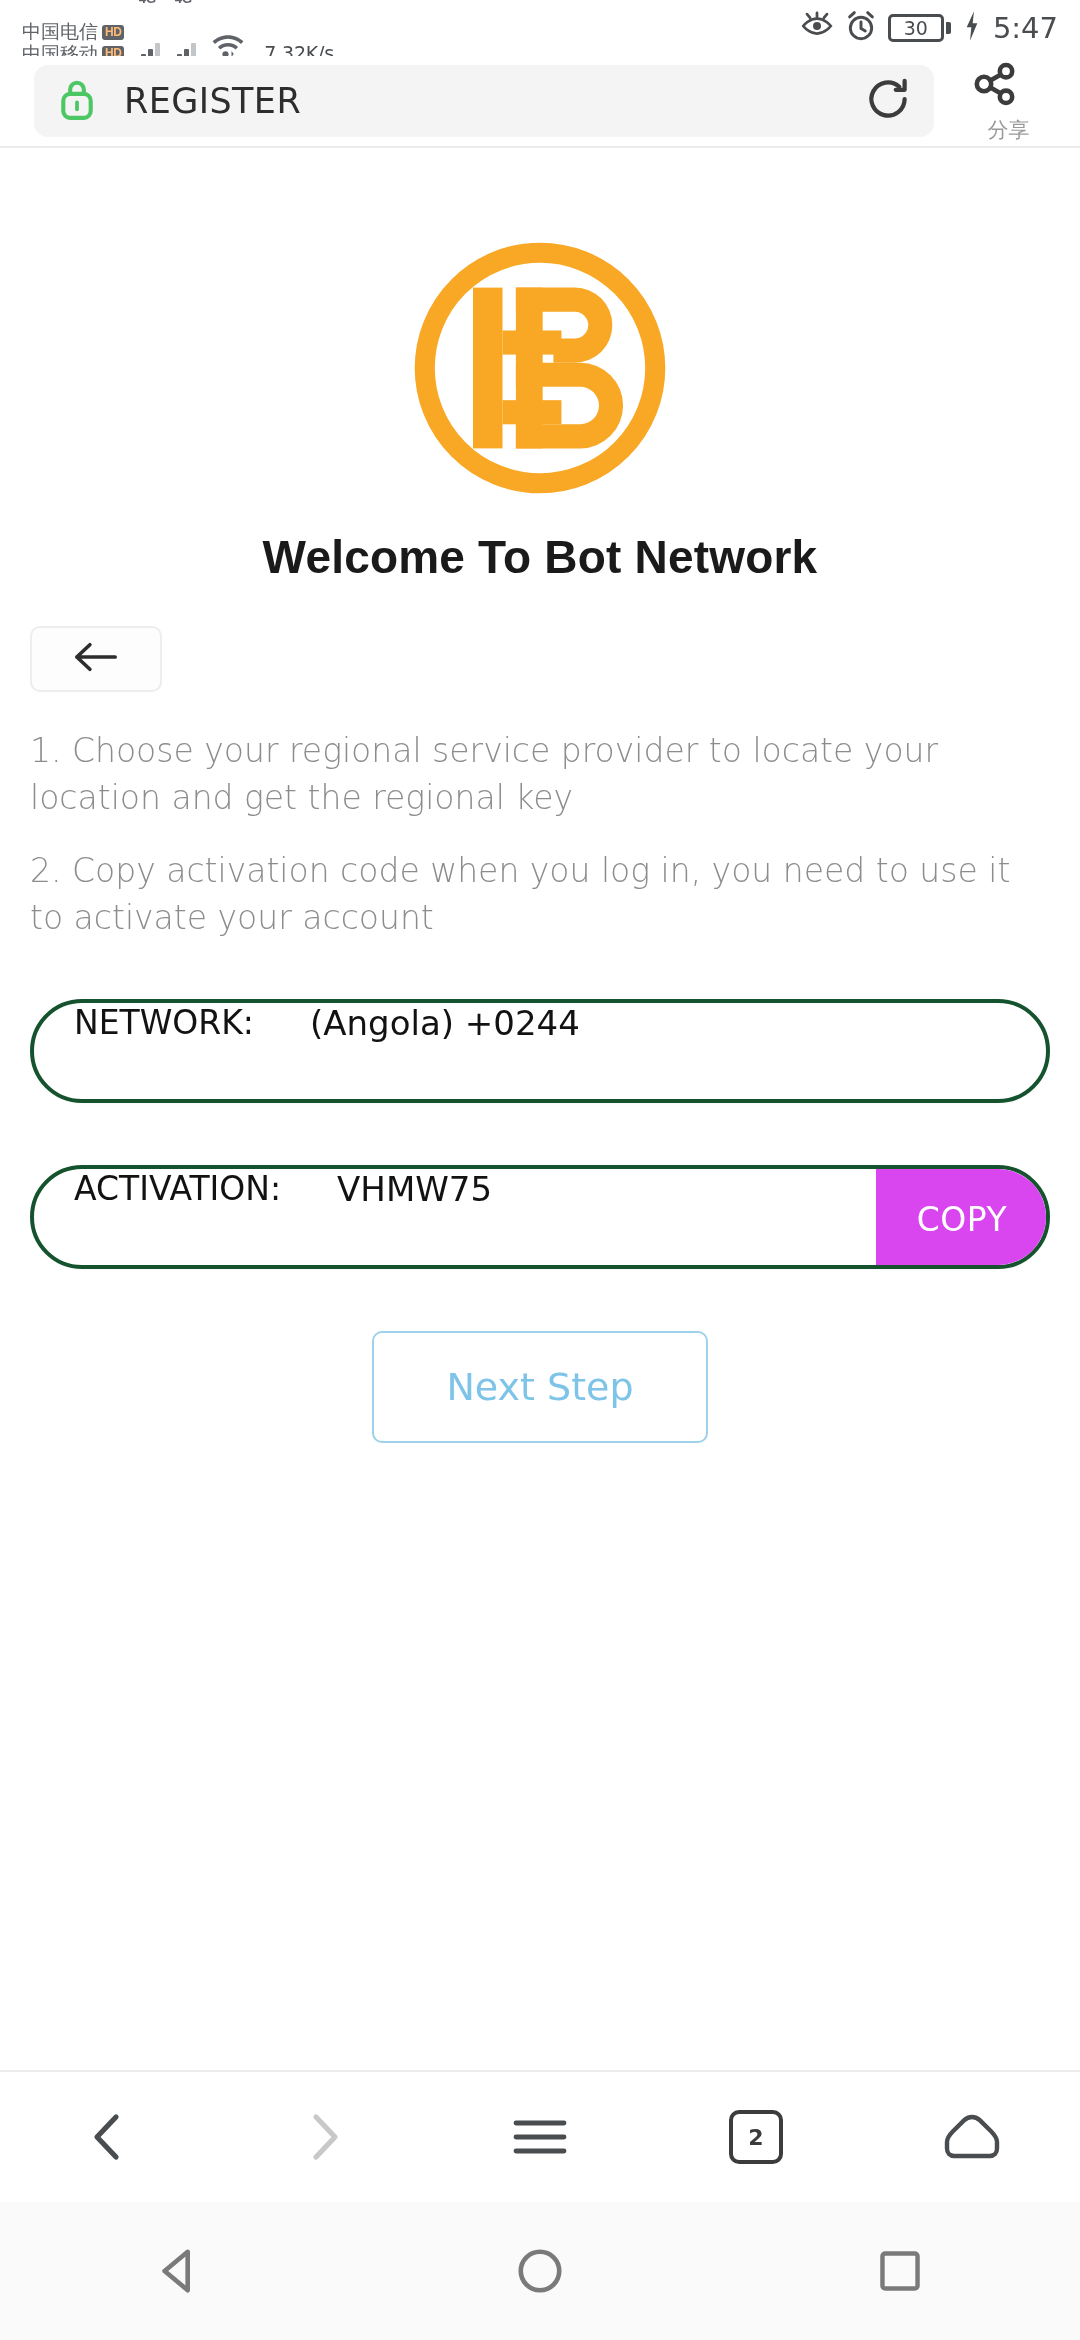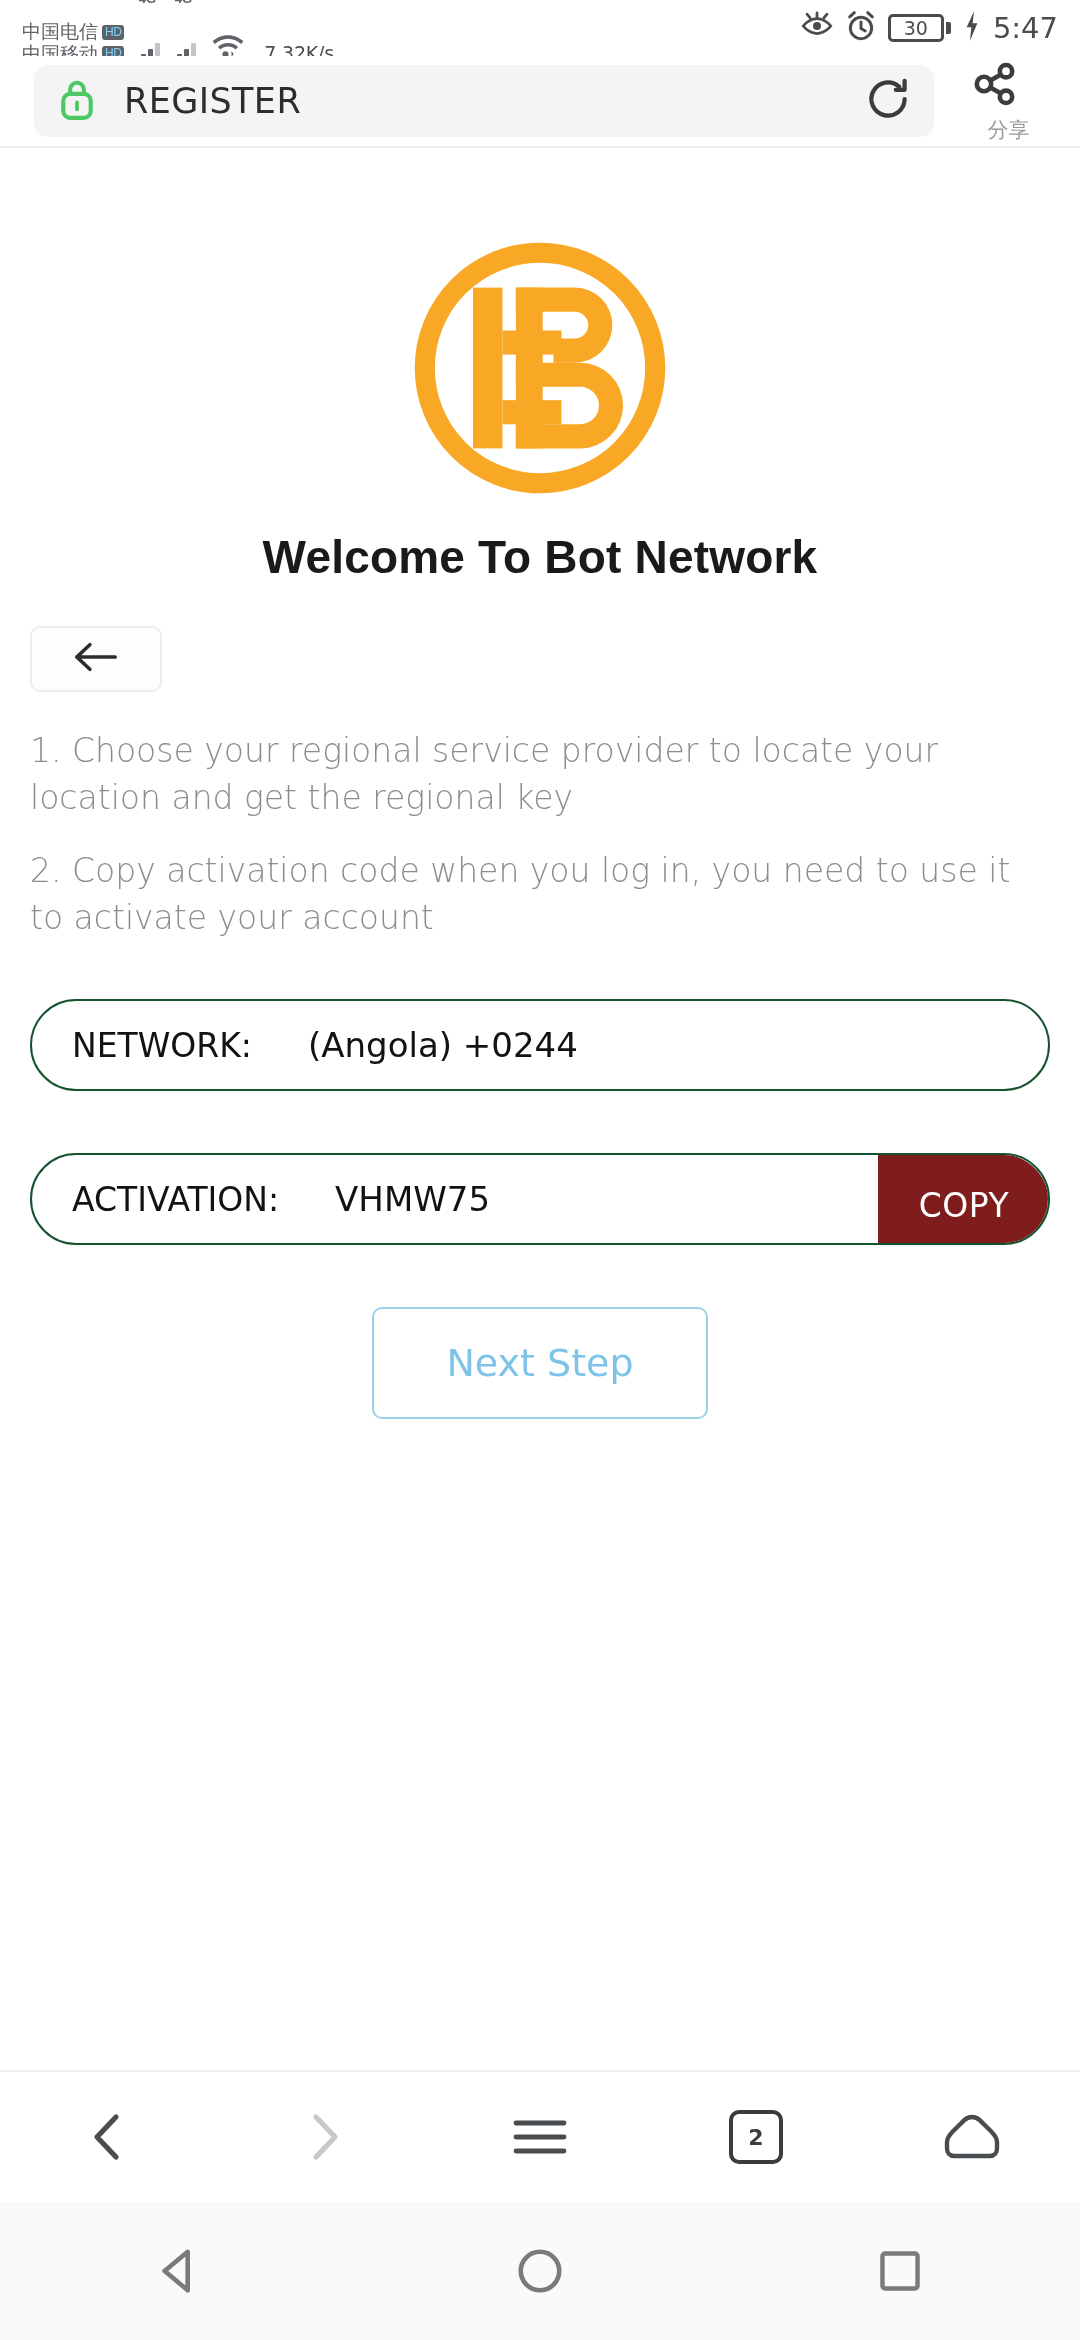--- a/index.html
+++ b/index.html
@@ -15,21 +15,21 @@
   .statusbar{
     position:absolute; top:0; left:0; width:1080px; height:56px;
     display:flex; align-items:center; background:#ffffff;
     padding:0 22px;
   }
   .sb-left{ display:flex; align-items:flex-end; gap:8px; }
   .carriers{ display:flex; flex-direction:column; justify-content:center; line-height:1.12; }
   .carrier-row{ display:flex; align-items:center; gap:4px; }
   .carrier-name{ font-size:19px; color:#5f6368; font-family:"DejaVu Sans", sans-serif; }
   .hd-badge{
-    font-size:12px; font-weight:normal; color:#7dd3fc; background:#5f6368;
+    font-size:12px; font-weight:bold; color:#fdba74; background:#5f6368;
     border-radius:3px; padding:0px 3px; letter-spacing:-0.5px; line-height:1.25;
   }
   .sig-group{ display:flex; flex-direction:column; align-items:center; justify-content:flex-end; margin-left:2px;gap:36px; }
   .gen-label{ font-size:13px; color:#5f6368; font-weight:bold; line-height:1; margin-bottom:1px; }
   .bars{ display:flex; align-items:flex-end; gap:2px; height:22px; }
   .bars i{ display:block; width:5px; background:#5f6368; border-radius:1px; }
   .bars i:nth-child(1){ height:6px; }
   .bars i:nth-child(2){ height:10px; }
   .bars i:nth-child(3){ height:15px; }
   .bars i:nth-child(4){ height:21px; background:#c3c6c9; }
@@ -74,31 +74,31 @@
   .back-btn{
     margin:42px 0 0 30px; width:132px; height:66px; border:2px solid #ededed;
     border-radius:10px; background:#fdfdfd; display:flex; align-items:center; justify-content:center;
   }
   .instructions{ margin:36px 30px 0 30px; }
   .instr-line{
     font-size:33px; color:#8c8c8c; line-height:1.42; margin-bottom:26px;
     font-family:"DejaVu Sans", sans-serif; font-weight:300;
   }
   .field{
-    margin:0 30px; height:92px; border:2px solid #14532d; border-radius:52px;
-    background:#ffffff; display:flex; align-items:center; position:relative;
+    margin:0 30px; height:104px; border:4px solid #14532d; border-radius:52px;
+    background:#ffffff; display:flex; position:relative;
     box-shadow:0 1px 2px rgba(0,0,0,0.03);
   }
   .field-label{ font-size:33px; color:#121212; margin-left:40px; font-family:"DejaVu Sans", sans-serif; }
   .field-value{ font-size:34px; color:#121212; margin-left:56px; font-family:"DejaVu Sans", sans-serif; }
   .field-net{ margin-top:58px; }
   .field-act{ margin-top:62px; overflow:hidden; }
   .copy-btn{
     position:absolute; right:-2px; top:-2px; height:104px; width:172px;
-    background:#7f1d1d; border-radius:0 52px 52px 0;
+    background:#d946ef; border-radius:0 52px 52px 0;
     display:flex; align-items:center; justify-content:center;
   }
   .copy-label{ font-size:33px; color:#ffffff; letter-spacing:0.5px; font-family:"DejaVu Sans", sans-serif; }
   .next-wrap{ display:flex; justify-content:center; margin-top:62px; }
   .next-btn{
     width:336px; height:112px; border:2px solid #9ed2ec; border-radius:10px;
     background:#ffffff; display:flex; align-items:center; justify-content:center;
   }
   .next-label{ font-size:38px; color:#7ec3e8; font-family:"DejaVu Sans", sans-serif; }
 

